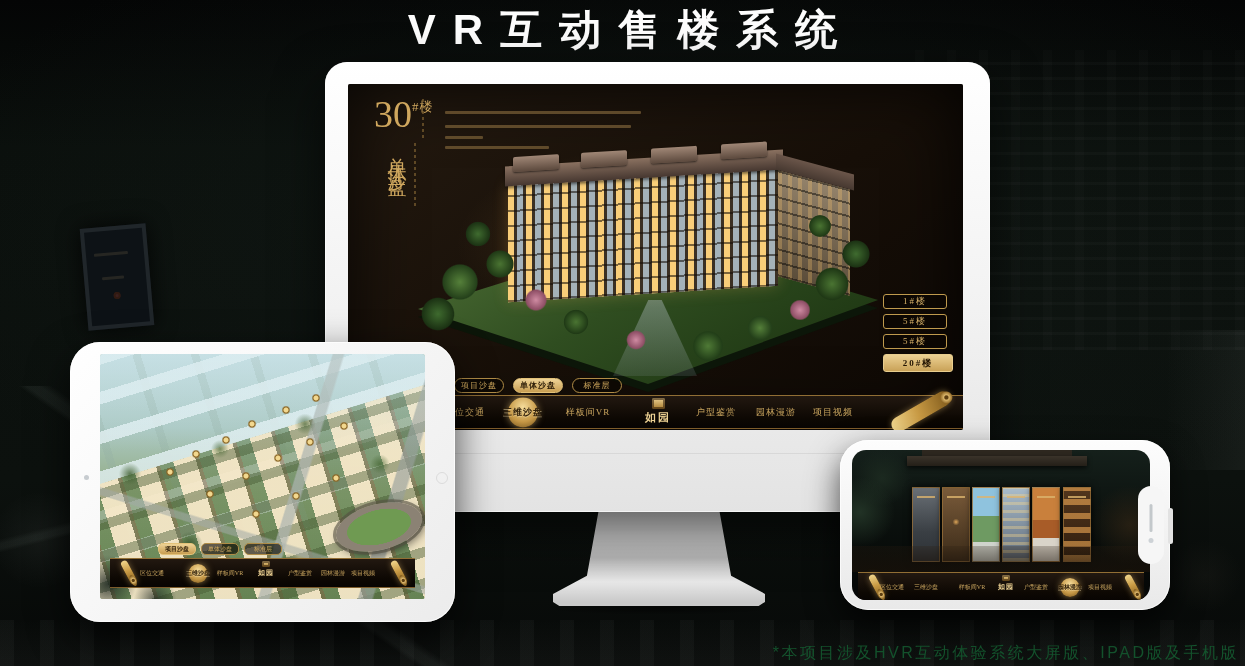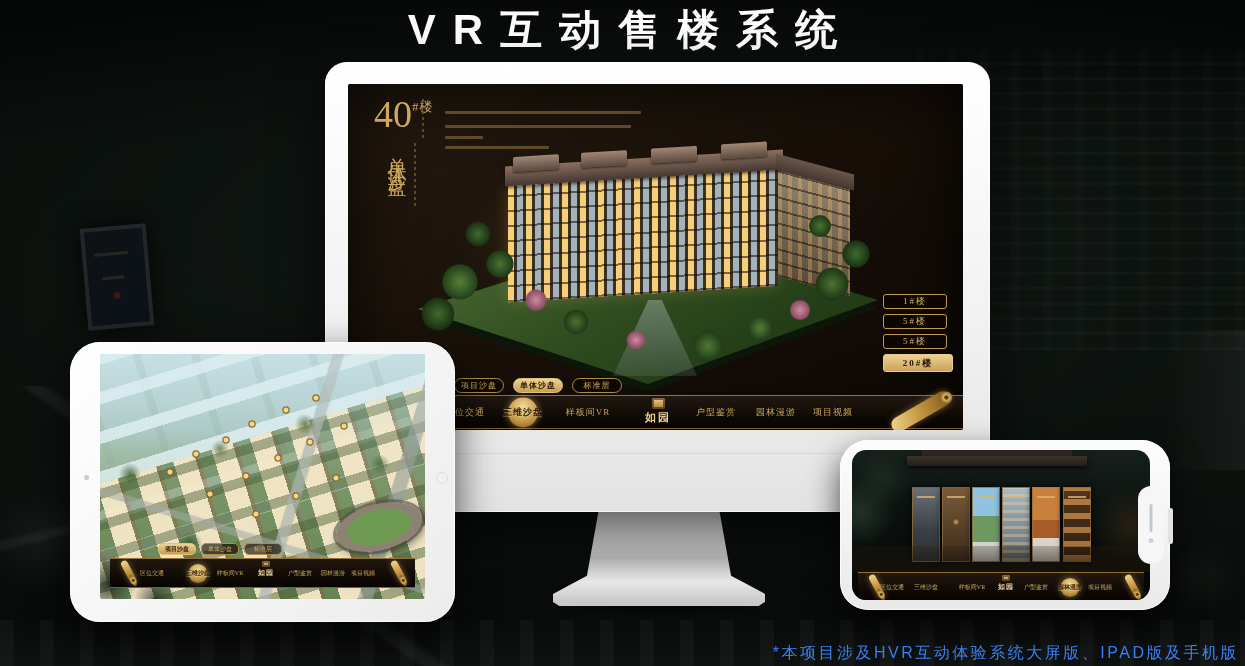--- a/index.html
+++ b/index.html
@@ -37,21 +37,21 @@
   .bg-frame{left:84px;top:226px;width:58px;height:94px;transform:rotate(-5deg);
     border:4px solid #20262a;background:#0d1216;box-shadow:0 0 22px rgba(0,0,0,.8);}
   .bg-frame i{position:absolute;display:block;background:rgba(190,160,110,.14);height:3px;border-radius:1px;}
   .bg-frame .fl1{left:8px;top:22px;width:34px;}
   .bg-frame .fl2{left:14px;top:46px;width:22px;}
   .bg-frame .seal{left:24px;top:62px;width:7px;height:7px;border-radius:50%;background:rgba(150,60,50,.35);}
 
   
   .page-title{left:0;right:0;top:2px;text-align:center;color:#fdfdfd;
     font-size:42px;font-weight:bold;letter-spacing:17px;text-indent:17px;}
-  .caption{right:6px;bottom:2px;color:#3b82f6;font-size:16px;letter-spacing:2.5px;}
+  .caption{right:6px;bottom:2px;color:#14532d;font-size:16px;letter-spacing:2.5px;}
   .navbar{position:absolute;background:linear-gradient(180deg,#221810 0%,#0d0803 70%,#070402 100%);
     border-top:1px solid rgba(170,130,62,.85);border-bottom:1px solid rgba(150,110,50,.8);}
   .nav-item{position:absolute;top:50%;transform:translate(-50%,-50%);white-space:nowrap;
     font-family:"Liberation Serif",serif;color:#c9a55f;z-index:1;}
   .nav-item.hl{color:#30200a;font-weight:bold;text-shadow:0 1px 0 rgba(255,236,185,.45);}
   .nav-item.hl::before{content:'';position:absolute;left:50%;top:50%;transform:translate(-50%,-50%);
     border-radius:50%;z-index:-1;
     background:radial-gradient(circle at 50% 32%, #f5dc9b, #c59745 58%, #6e4f1c 100%);
     box-shadow:0 0 7px rgba(240,200,120,.55);}
   .nav-md .nav-item{font-size:9px;letter-spacing:1px;}
@@ -261,21 +261,21 @@
 
 <div class="abs page-title">VR互动售楼系统</div>
 
 <div class="abs stand-shadow"></div>
 <div class="abs stand"></div>
 
 <div class="abs monitor">
   <div class="abs monitor-seam"></div>
   <div class="abs m-screen">
 
-    <div class="abs hero-num"><span>40</span><span class="hero-unit">#楼</span></div>
+    <div class="abs hero-num"><span>30</span><span class="hero-unit">#楼</span></div>
     <div class="abs hero-vert">单体沙盘</div>
     <div class="abs hero-rule" style="left:66px;top:58px;height:64px;"></div>
     <div class="abs hero-rule" style="left:74px;top:14px;height:40px;"></div>
 
     <div class="para-line" style="left:97px;top:27px;width:196px;"></div>
     <div class="para-line" style="left:97px;top:41px;width:186px;"></div>
     <div class="para-line" style="left:97px;top:52px;width:38px;"></div>
     <div class="para-line" style="left:97px;top:62px;width:104px;"></div>
 
     <div class="abs bldg">

